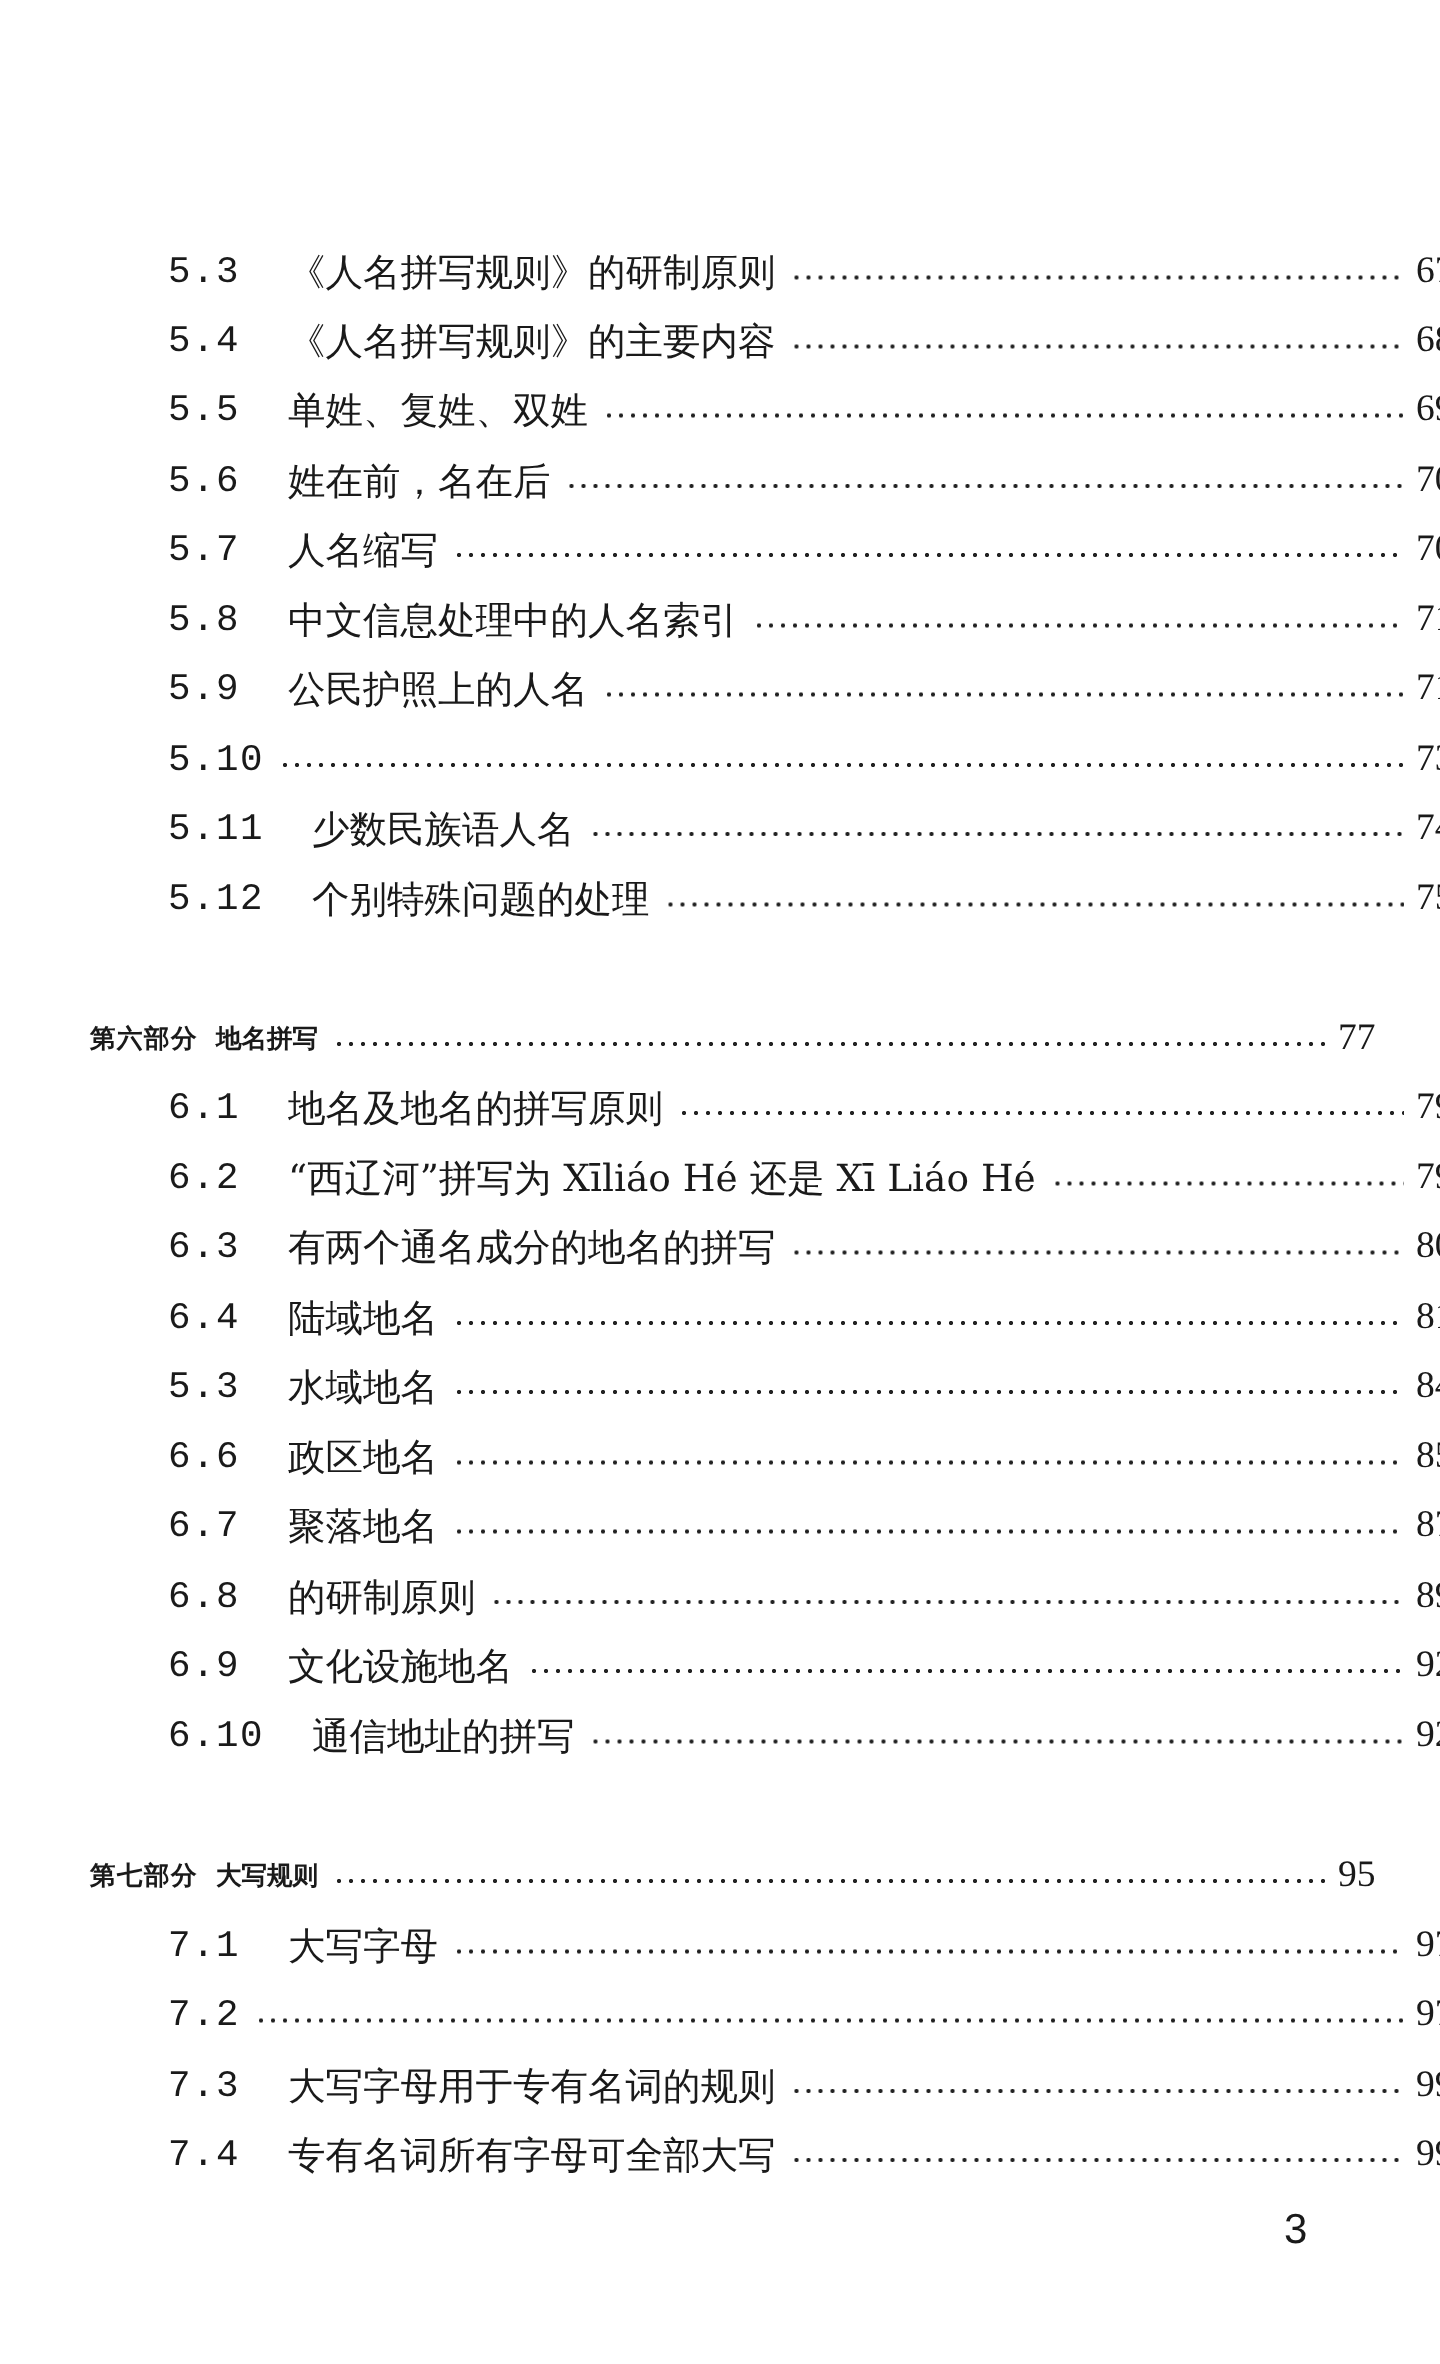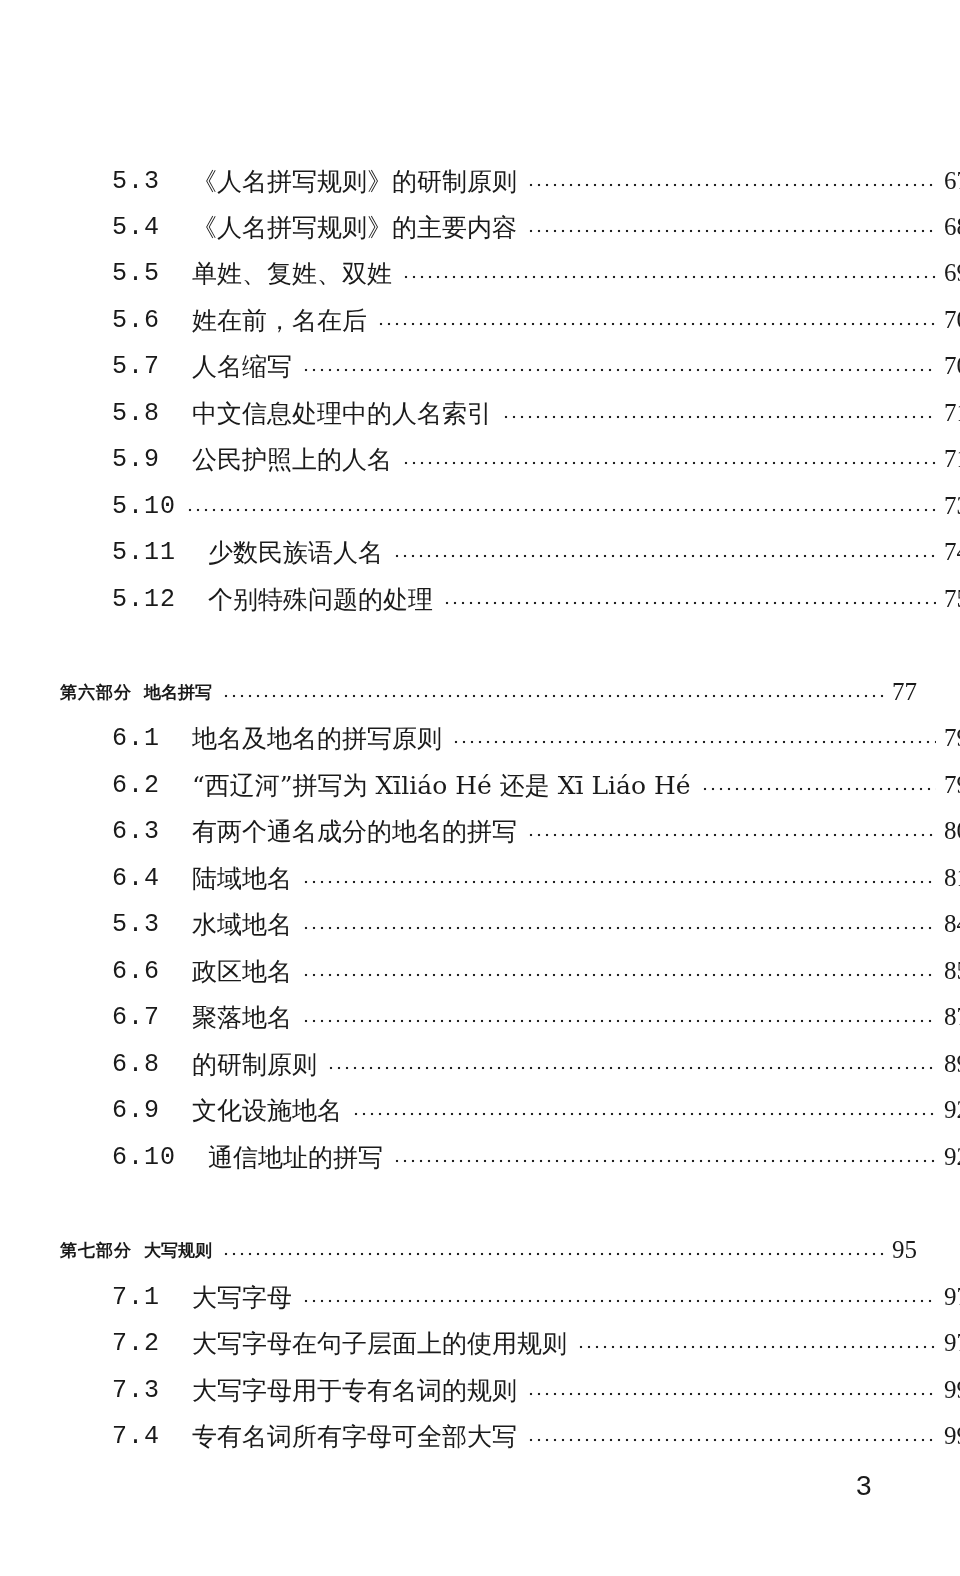--- a/index.html
+++ b/index.html
@@ -180,21 +180,20 @@
       <span class="page">95</span>
     </div>
   <div class="row sub" style="top:1277px">
       <span class="num">7.1</span>
       <span class="title">大写字母</span>
       <span class="leader"></span>
       <span class="page">97</span>
     </div>
   <div class="row sub" style="top:1323px">
       <span class="num">7.2</span>
-      <span class="title">大写字母在句子层面上的使用规则</span>
       <span class="leader"></span>
       <span class="page">97</span>
     </div>
   <div class="row sub" style="top:1370px">
       <span class="num">7.3</span>
       <span class="title">大写字母用于专有名词的规则</span>
       <span class="leader"></span>
       <span class="page">99</span>
     </div>
   <div class="row sub" style="top:1416px">

